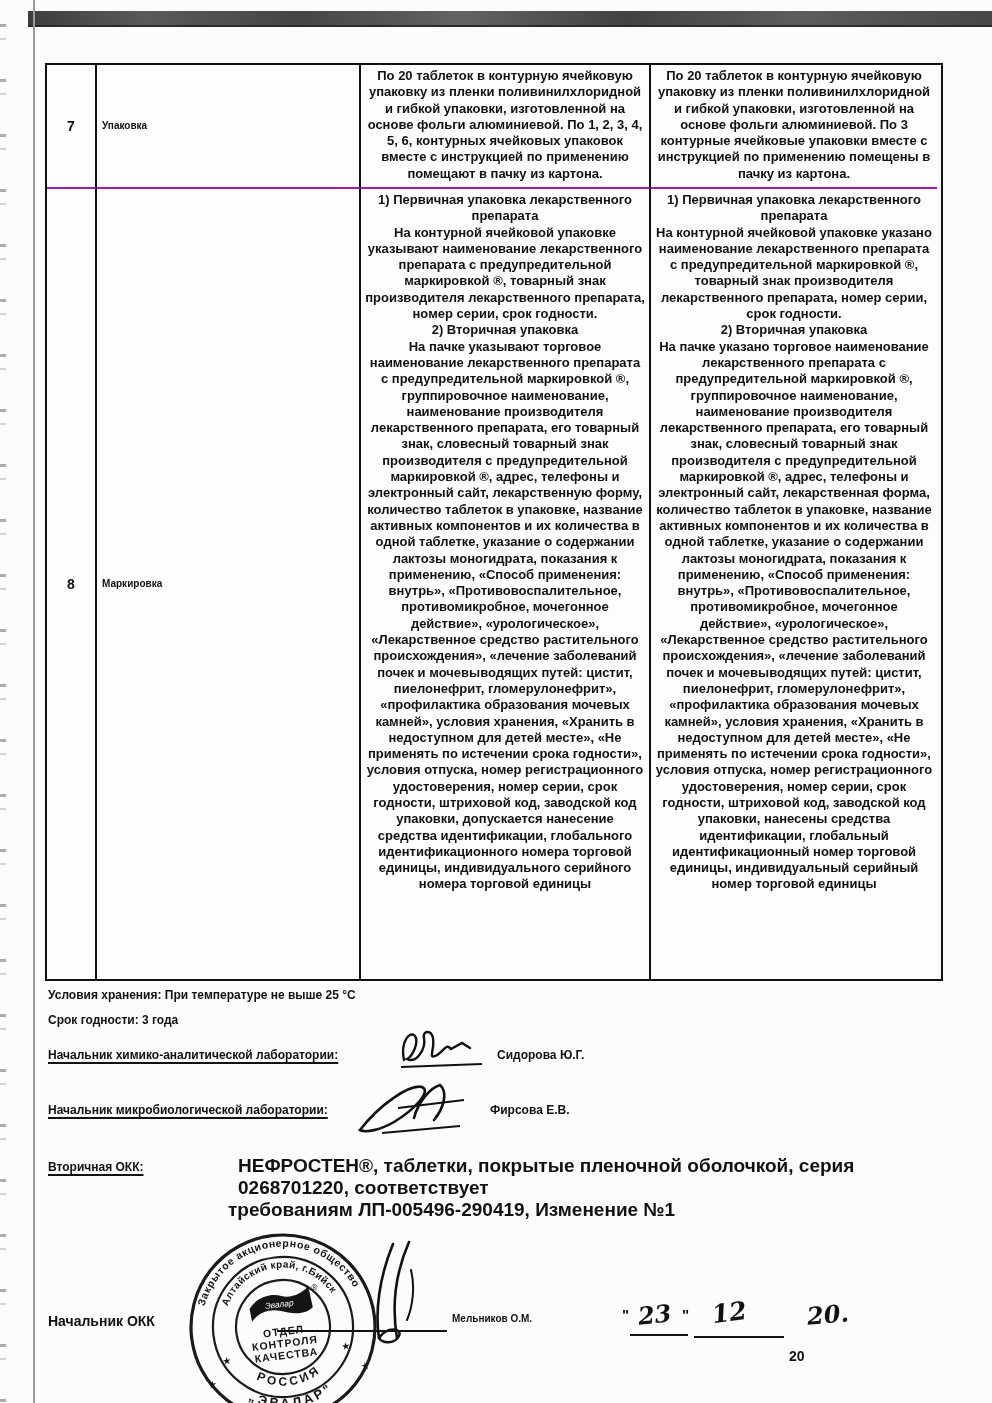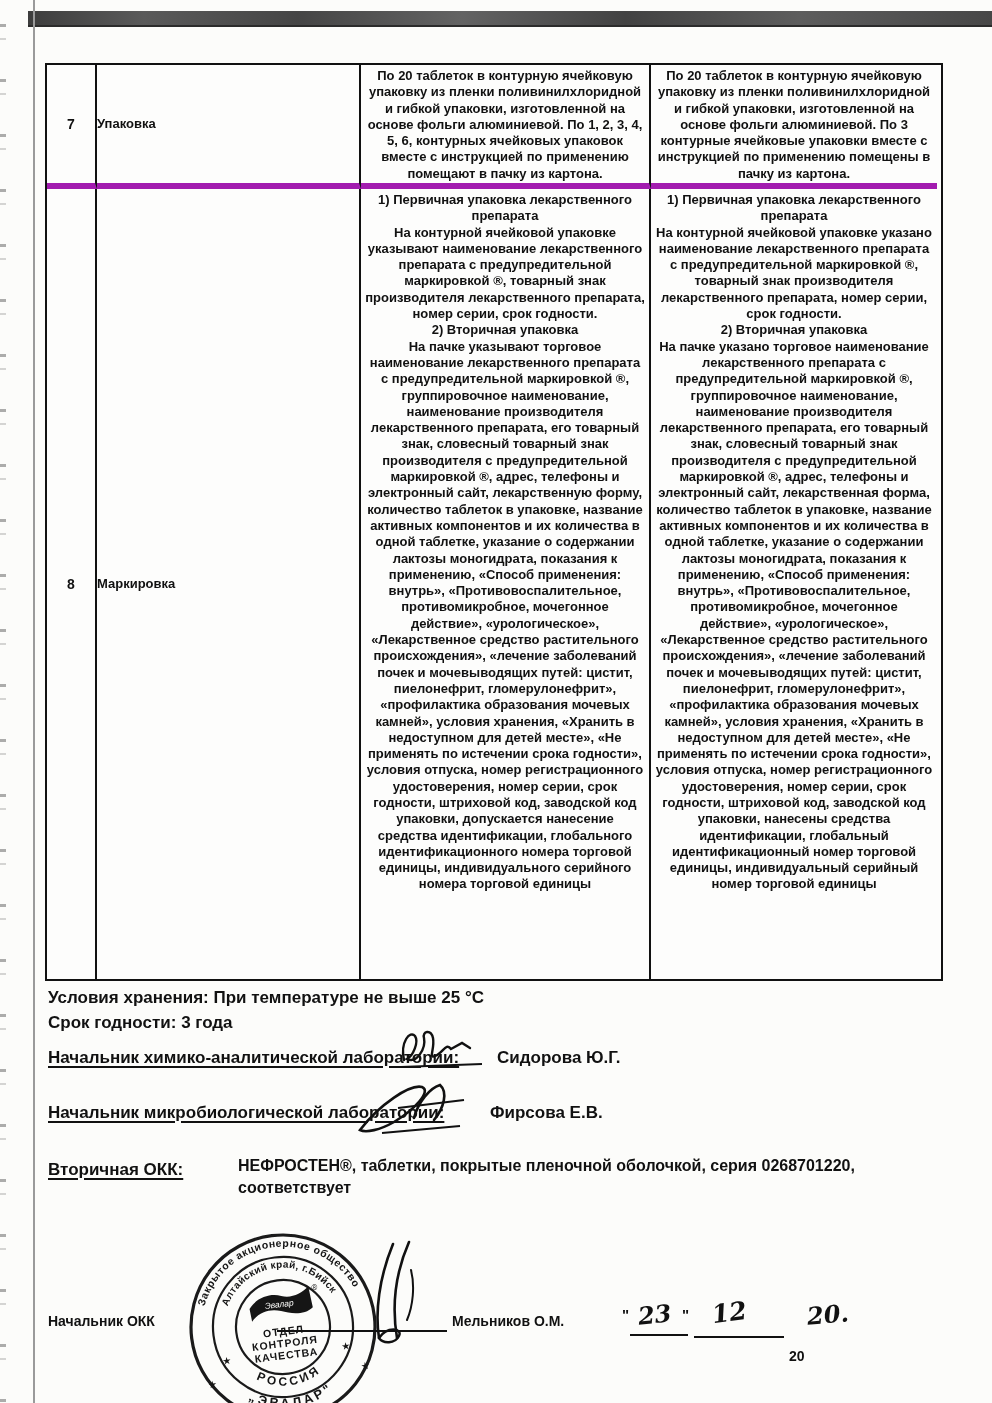--- a/index.html
+++ b/index.html
@@ -10,32 +10,32 @@
      background:linear-gradient(90deg,#3d3d3d,#5a5a5a 12%,#454545 28%,#636363 45%,#424242 62%,#5d5d5d 80%,#474747);
      border-bottom:2px solid #2b2b2b;}
   .edge-line{position:absolute;left:33px;top:0;width:2px;height:1403px;background:#9a9a9a;}
   .edge-marks{position:absolute;left:0;top:0;width:6px;height:1403px;opacity:.55;
      background:repeating-linear-gradient(180deg,transparent 0 24px,rgba(45,45,45,.7) 24px 27px,transparent 27px 38px,rgba(45,45,45,.35) 38px 40px,transparent 40px 55px);}
   .speck{position:absolute;background:#8d8d8d;}
   
   .tbl{position:absolute;left:45px;top:63px;width:894px;border:2px solid #111;
        display:grid;grid-template-columns:50px 264px 290px 286px;grid-template-rows:124px 790px;
        background:#fdfdfc;}
-  .cell{border-right:2px solid #111;border-bottom:6px solid #a21caf;box-sizing:border-box;
+  .cell{border-right:2px solid #111;border-bottom:2px solid #a21caf;box-sizing:border-box;
         font-weight:700;font-size:13px;line-height:16.3px;overflow:hidden;}
   .cell.last-col{border-right:none;}
   .cell.last-row{border-bottom:none;}
   .cell-num{display:flex;align-items:center;justify-content:center;font-size:14px;}
-  .cell-label{display:flex;align-items:center;font-size:13px;}
+  .cell-label{display:flex;align-items:center;padding-left:5px;font-size:10px;}
   .cell-text{padding:3px 4px 2px;text-align:center;}
   .cell-text p{margin:0;}
   
-  .abs{position:absolute;font-weight:700;font-size:17px;white-space:nowrap;}
+  .abs{position:absolute;font-weight:700;font-size:12px;white-space:nowrap;}
   .ul{text-decoration:underline;text-decoration-thickness:1.5px;text-underline-offset:3px;}
-  .okk-text{position:absolute;left:228px;top:1155px;width:650px;font-weight:700;font-size:16px;line-height:22px;white-space:normal;}
+  .okk-text{position:absolute;left:228px;top:1155px;width:650px;font-weight:700;font-size:19px;line-height:22px;white-space:normal;}
   .okk-text .l1{padding-left:10px;}
   .sig-line{position:absolute;background:#111;}
   .hand{font-family:"DejaVu Serif",serif;font-style:italic;font-weight:700;}
   .stamp-wrap{position:absolute;left:186px;top:1230px;width:194px;height:200px;}
   svg text{font-family:"Liberation Sans",sans-serif;}
 </style>
 </head>
 <body>
 
 <div class="page">
@@ -94,20 +94,21 @@
     <path d="M8,52 C28,26 58,6 70,9 C80,13 62,32 42,44 C28,52 14,55 8,52 Z" fill="none" stroke="#111" stroke-width="2.6"></path>
     <path d="M62,40 C66,24 78,10 88,7 C96,14 92,30 82,42" fill="none" stroke="#111" stroke-width="2.6" stroke-linecap="round"></path>
     <path d="M46,30 L112,22" stroke="#111" stroke-width="2.2"></path>
     <path d="M30,55 L108,48" stroke="#111" stroke-width="2"></path>
   </svg>
   <div class="abs" style="left:490px;top:1103px;">Фирсова Е.В.</div>
 
   <div class="abs ul" style="left:48px;top:1160px;">Вторичная ОКК:</div>
   <div class="okk-text">
     <div class="l1">НЕФРОСТЕН®, таблетки, покрытые пленочной оболочкой, серия 0268701220, соответствует</div>
+    <div>требованиям  ЛП-005496-290419, Изменение №1</div>
   </div>
 
   <svg class="stamp-wrap" viewBox="-97 -97 194 200">
     <defs>
       <path id="arcOuterTop" d="M -78,27 A 82 82 0 1 1 78,27"></path>
       <path id="arcMidTop" d="M -55,21 A 59 59 0 1 1 55,21"></path>
       <path id="arcMidBot" d="M -50,30 A 58 58 0 0 0 50,30"></path>
       <path id="arcOuterBot" d="M -60,54 A 81 81 0 0 0 60,54"></path>
     </defs>
     <g transform="rotate(-7)" stroke-linecap="round" fill="#151515">
@@ -144,21 +145,21 @@
   </svg>
 
   <div class="abs" style="left:48px;top:1313px;font-size:14px;">Начальник ОКК</div>
   <div class="sig-line" style="left:277px;top:1330px;width:170px;height:2px;"></div>
   <svg class="stamp-wrap" style="left:355px;top:1240px;width:70px;height:105px;" viewBox="0 0 70 105">
     <path d="M 38,4 C 24,38 20,72 24,98" fill="none" stroke="#111" stroke-width="2.6" stroke-linecap="round"></path>
     <path d="M 54,2 C 40,34 37,68 42,98" fill="none" stroke="#111" stroke-width="2.6" stroke-linecap="round"></path>
     <path d="M 24,98 C 32,86 48,88 44,96 C 40,104 28,104 24,98 Z" fill="none" stroke="#111" stroke-width="2.4"></path>
     <path d="M 56,30 C 60,46 58,66 52,80" fill="none" stroke="#111" stroke-width="2" stroke-linecap="round"></path>
   </svg>
-  <div class="abs" style="left:452px;top:1313px;font-size:14px;">Мельников О.М.</div>
+  <div class="abs" style="left:452px;top:1313px;font-size:10px;">Мельников О.М.</div>
 
   <div class="abs" style="left:622px;top:1306px;font-size:15px;">"</div>
   <div class="abs hand" style="left:638px;top:1300px;font-size:24px;transform:rotate(-6deg);">23</div>
   <div class="abs" style="left:682px;top:1306px;font-size:15px;">"</div>
   <div class="sig-line" style="left:630px;top:1334px;width:58px;height:2px;"></div>
   <div class="abs hand" style="left:712px;top:1298px;font-size:25px;transform:rotate(-8deg);">12</div>
   <div class="sig-line" style="left:694px;top:1336px;width:90px;height:2px;"></div>
   <div class="abs" style="left:789px;top:1348px;font-size:14px;">20</div>
   <div class="abs hand" style="left:807px;top:1300px;font-size:24px;transform:rotate(-5deg);">20.</div>
 

